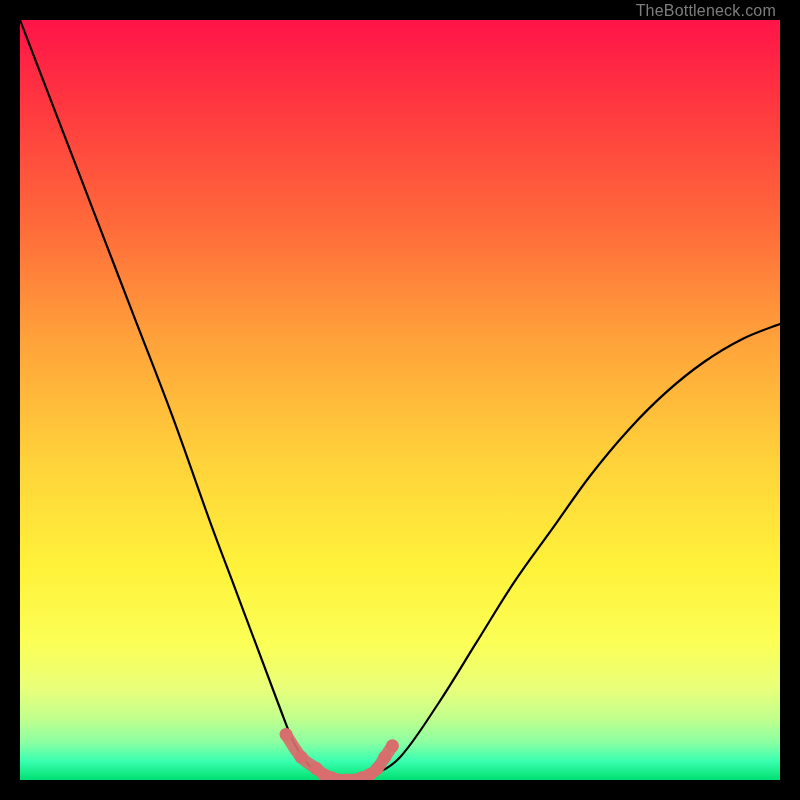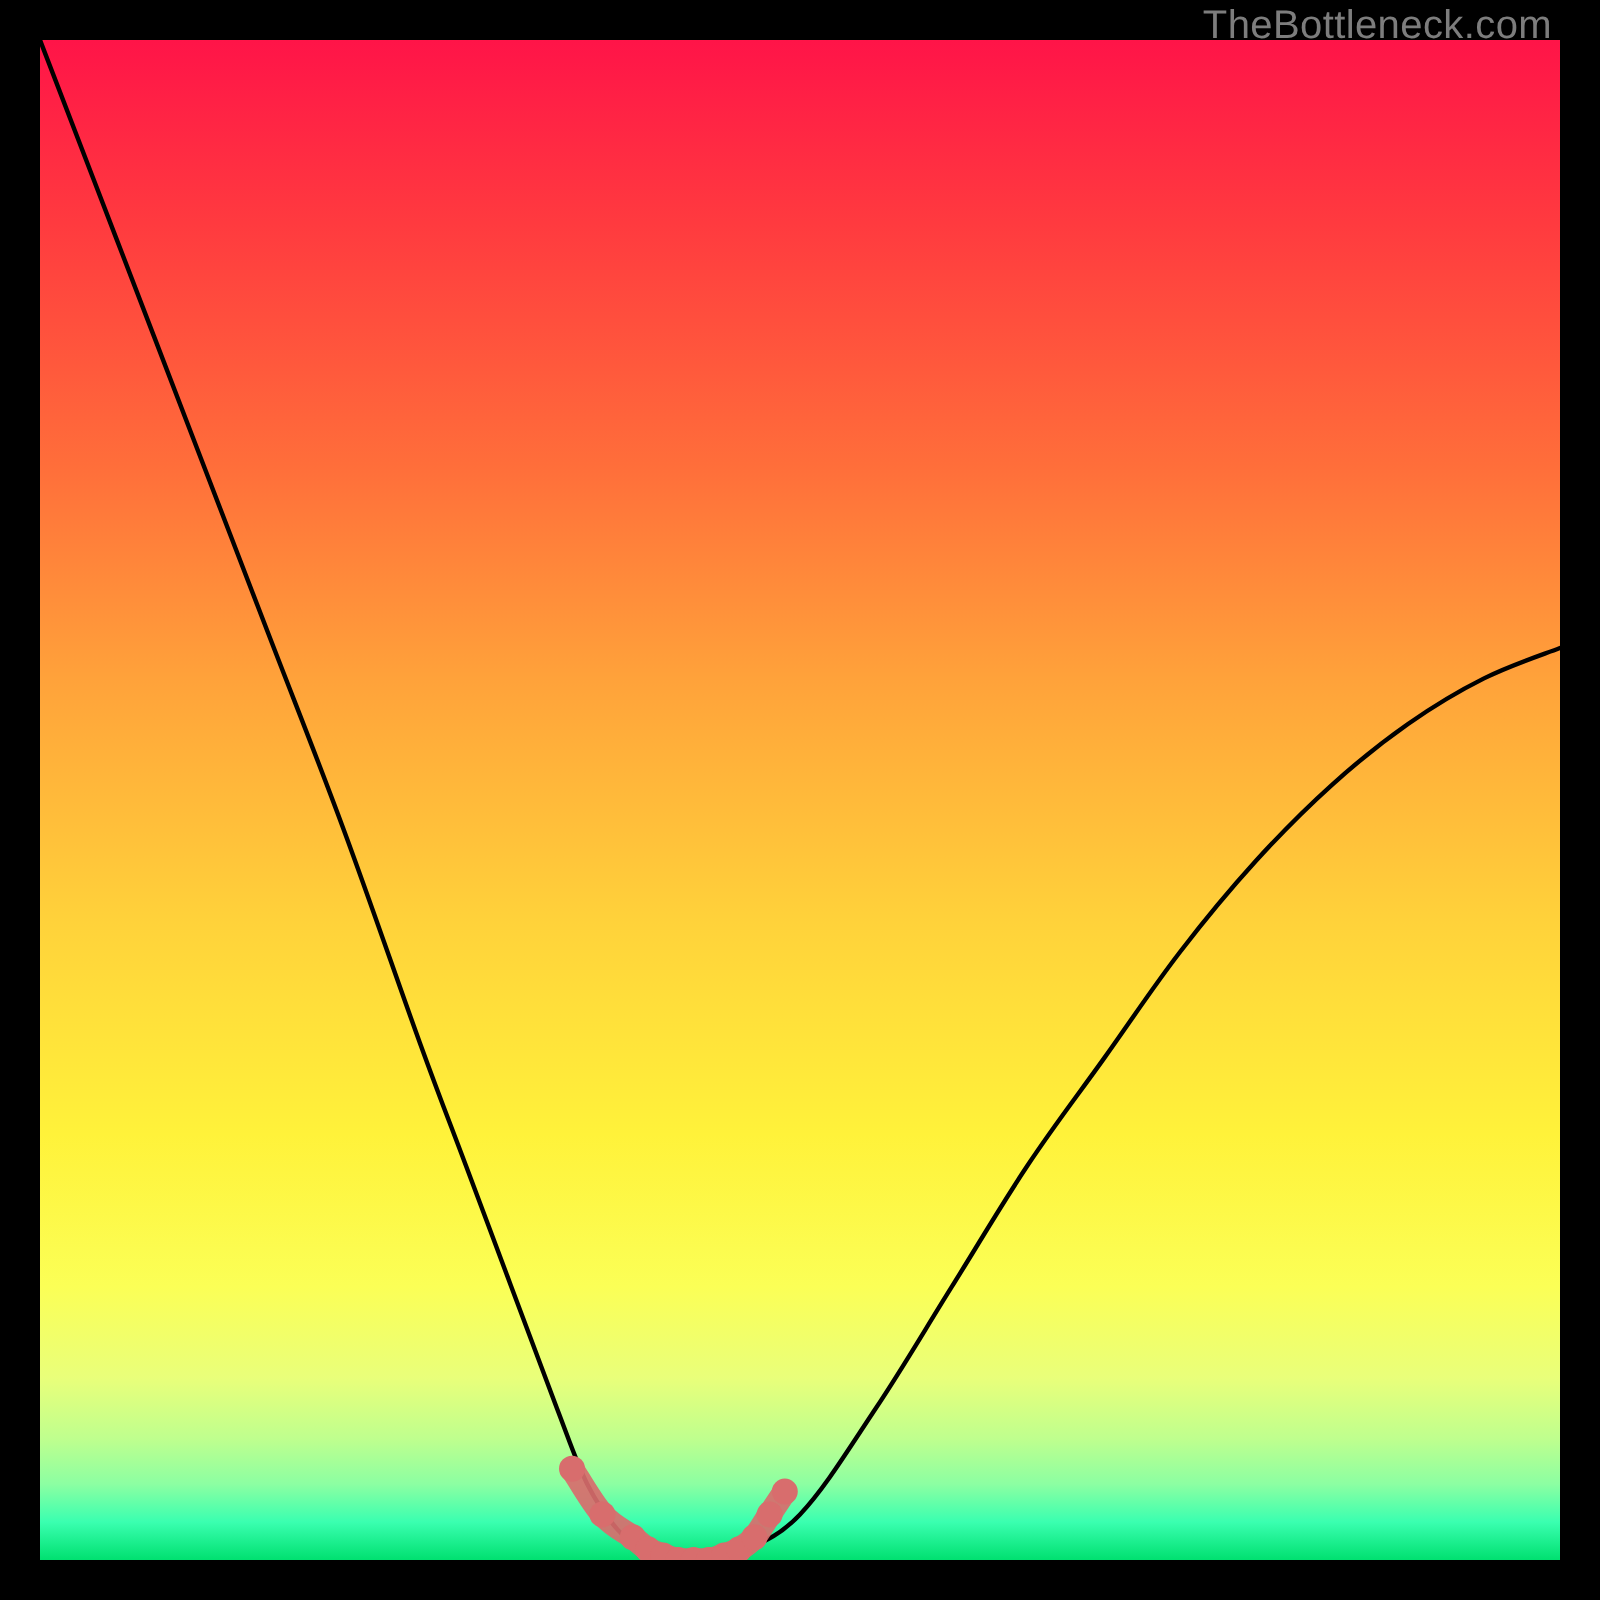--- a/index.html
+++ b/index.html
@@ -38,21 +38,21 @@
       #8cffa2 95%,
       #3affb0 97.5%,
       #00e070 100%
     );
   }
   .watermark {
     position: absolute;
     top: 2px;
     right: 24px;
     color: #7d7d7d;
-    font-size: 20px;
+    font-size: 16px;
     font-weight: 500;
     letter-spacing: 0.2px;
     user-select: none;
   }
   svg.curve {
     position: absolute;
     left: 0;
     top: 0;
     width: 760px;
     height: 760px;

